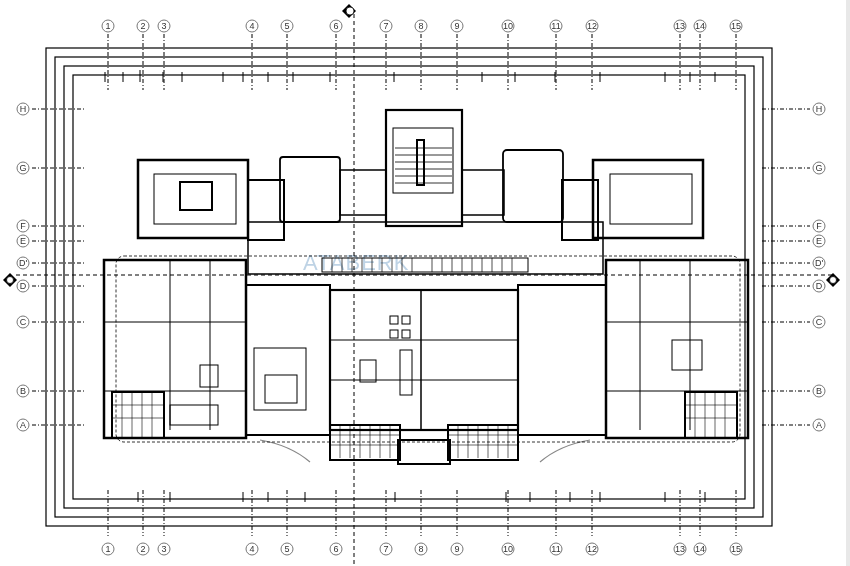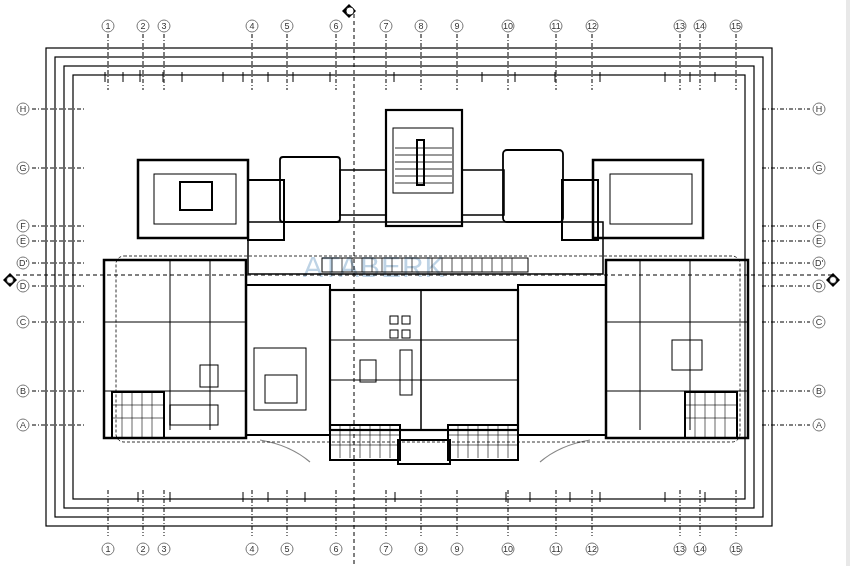--- a/index.html
+++ b/index.html
@@ -1,20 +1,20 @@
 <!DOCTYPE html>
 <html><head>
 <meta charset="utf-8">
 <style>
   html, body { margin:0; padding:0; background:#ffffff; }
   body { width:850px; height:566px; position:relative; overflow:hidden; font-family:"Liberation Sans", sans-serif; }
   #sheet { position:absolute; left:0; top:0; width:850px; height:566px; }
   .gridbubble { font-family:"Liberation Sans", sans-serif; font-size:9px; fill:#333; text-anchor:middle; dominant-baseline:central; }
   #scrollbar { position:absolute; right:0; top:0; width:4px; height:566px; background:#e8e8e8; }
-  #watermark { position:absolute; left:303px; top:250px; font-family:"Liberation Sans", sans-serif; font-size:30px; letter-spacing:1px; color:rgba(70,130,180,0.35); pointer-events:none; }
+  #watermark { position:absolute; left:303px; top:250px; font-family:"Liberation Sans", sans-serif; font-size:22px; letter-spacing:1px; color:rgba(70,130,180,0.35); pointer-events:none; }
 </style>
 </head>
 <body>
 
 <div id="watermark">ATABERK</div>
 
 <svg id="sheet" viewBox="0 0 850 566" xmlns="http://www.w3.org/2000/svg">
 
   <g fill="none" stroke="#000" stroke-width="1.2">
     <rect x="46" y="48" width="726" height="478"></rect>

